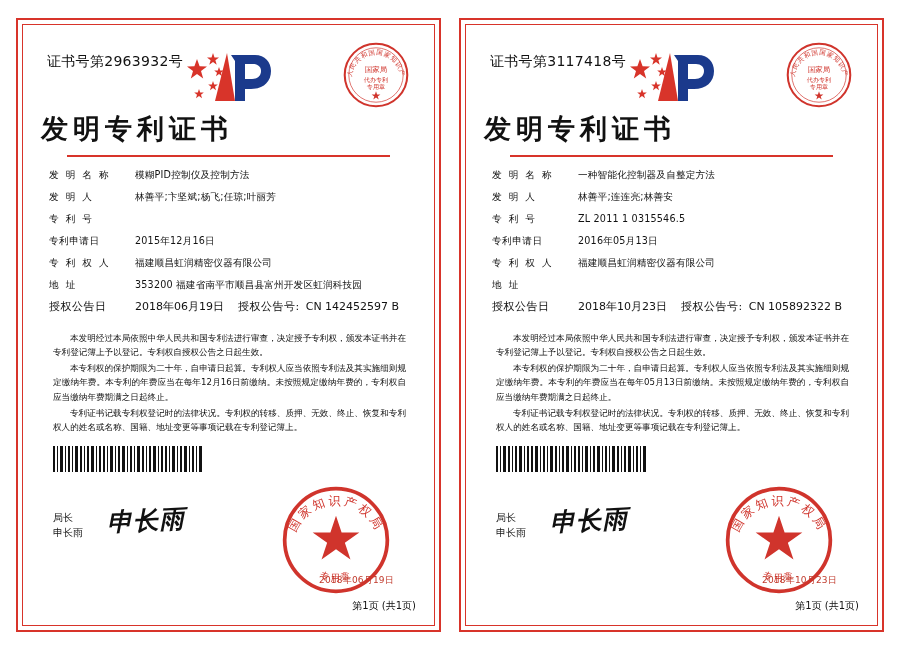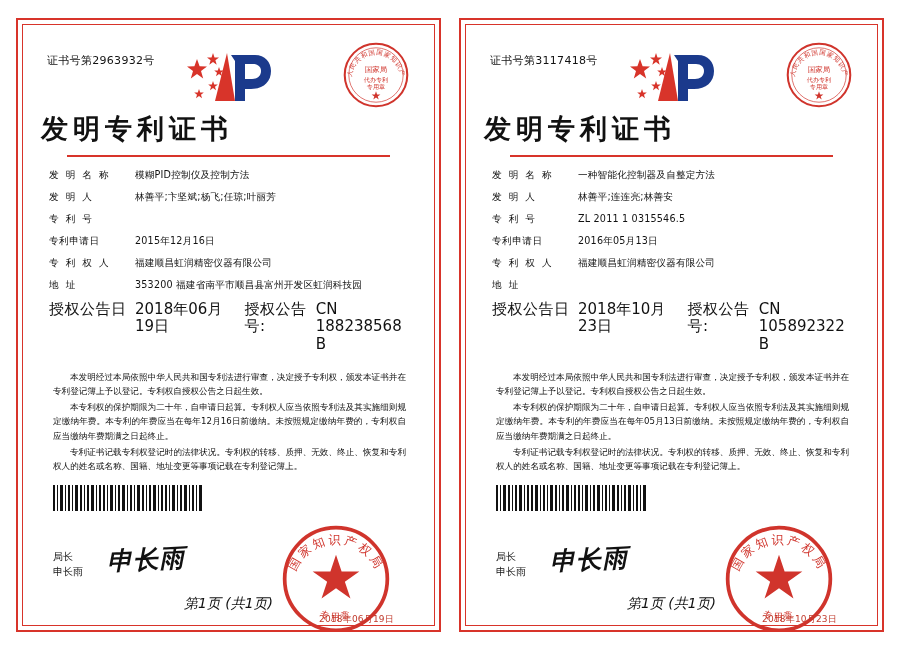--- a/index.html
+++ b/index.html
@@ -34,21 +34,21 @@
     position: absolute;
     top: 4px; left: 4px; right: 4px; bottom: 4px;
     border: 1px solid #d8342a;
     box-sizing: border-box;
     padding: 14px 18px 8px 18px;
     display: flex;
     flex-direction: column;
   }
   
   .cert-no {
-    font-size: 11px;
+    font-size: 14px;
     color: #111;
     letter-spacing: .3px;
     margin: 14px 0 0 6px;
     height: 12px;
   }
   .logo-wrap {
     position: relative;
     height: 58px;
     margin-top: -16px;
   }
@@ -100,21 +100,21 @@
   }
   .field-label.tight { letter-spacing: .5px; }
   .field-value {
     flex: 1;
     letter-spacing: .2px;
   }
   .grant-row {
     display: flex;
     align-items: baseline;
     margin: 0 0 11px 8px;
-    font-size: 15px;
+    font-size: 11px;
   }
   .grant-row .field-label { letter-spacing: .5px; width: 86px; flex: 0 0 86px;}
   .grant-row .second-label { margin-left: 14px; letter-spacing: .5px; }
   
   .body-text {
     margin: 6px 10px 0 12px;
     font-size: 8.6px;
     line-height: 1.65;
     color: #111;
     text-align: justify;
@@ -164,25 +164,24 @@
   }
   .seal-date {
     position: absolute;
     right: 22px;
     top: 82px;
     font-size: 9px;
     color: #c0392b;
     letter-spacing: .2px;
   }
   .footer {
-    text-align: center;
-    font-size: 14px;
+    text-align: right;
+    font-size: 10px;
     color: #111;
     padding-bottom: 4px;
-    font-style: italic;
   }
   .hidden-path { fill: none; }
 </style>
 </head>
 <body>
 
 <div class="page">
 
   <div class="cert">
     <div class="cert-inner">
@@ -240,21 +239,21 @@
           <span class="field-value">福建顺昌虹润精密仪器有限公司</span>
         </div>
         <div class="field-row">
           <span class="field-label">地 址</span>
           <span class="field-value">353200 福建省南平市顺昌县富州开发区虹润科技园</span>
         </div>
         <div class="grant-row">
           <span class="field-label">授权公告日</span>
           <span>2018年06月19日</span>
           <span class="second-label">授权公告号:</span>
-          <span style="margin-left:6px">CN 188238568 B</span>
+          <span style="margin-left:6px">CN 142452597 B</span>
         </div>
       </div>
 
       <div class="body-text">
         <p>本发明经过本局依照中华人民共和国专利法进行审查，决定授予专利权，颁发本证书并在专利登记簿上予以登记。专利权自授权公告之日起生效。</p>
         <p>本专利权的保护期限为二十年，自申请日起算。专利权人应当依照专利法及其实施细则规定缴纳年费。本专利的年费应当在每年12月16日前缴纳。未按照规定缴纳年费的，专利权自应当缴纳年费期满之日起终止。</p>
         <p>专利证书记载专利权登记时的法律状况。专利权的转移、质押、无效、终止、恢复和专利权人的姓名或名称、国籍、地址变更等事项记载在专利登记簿上。</p>
       </div>
 
       <svg class="barcode" viewBox="0 0 150 26" preserveAspectRatio="none">

